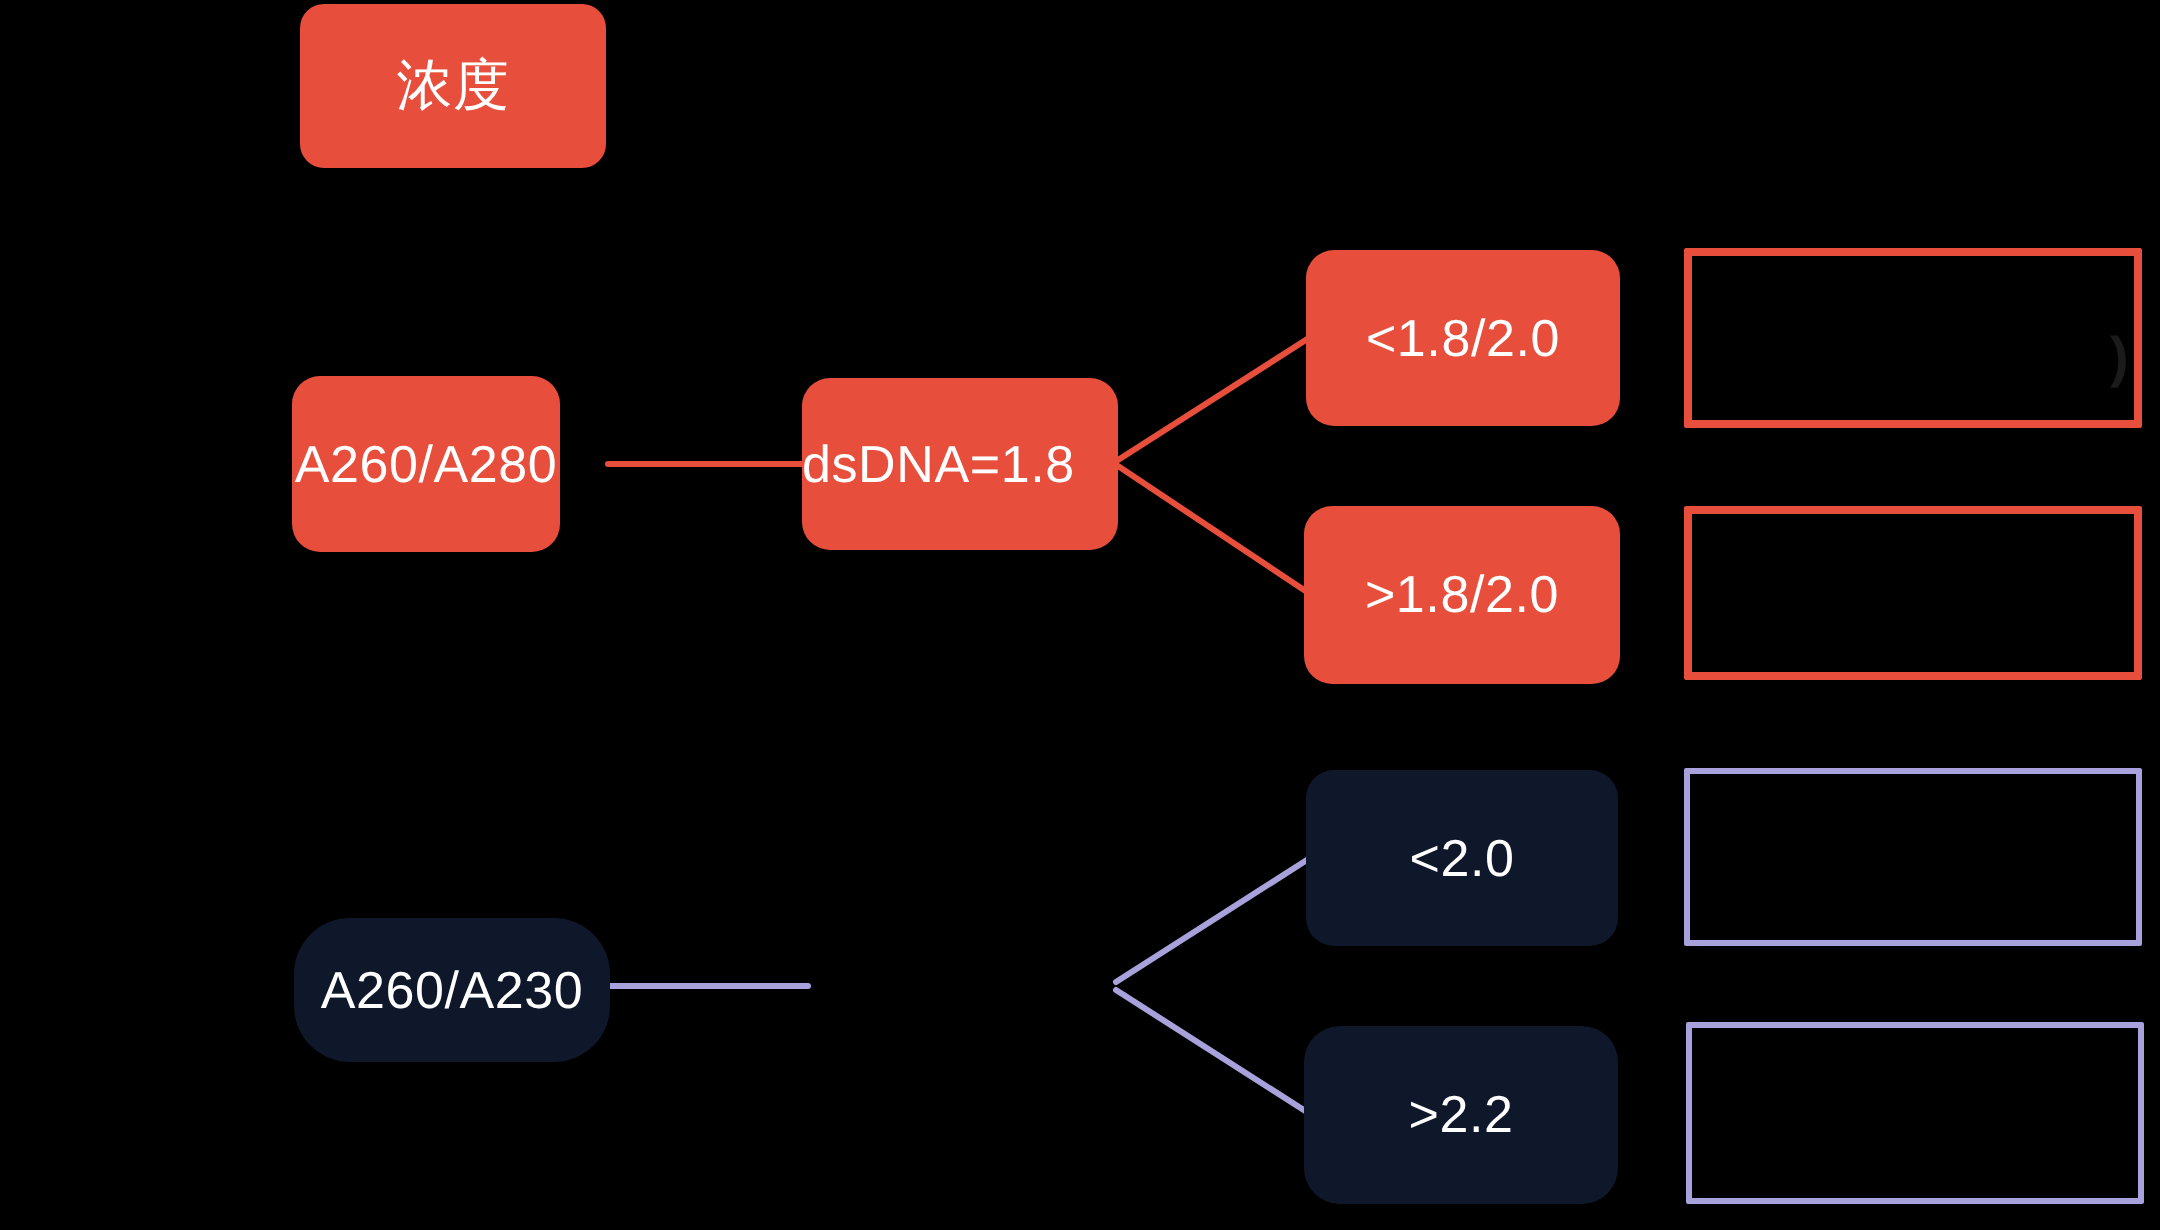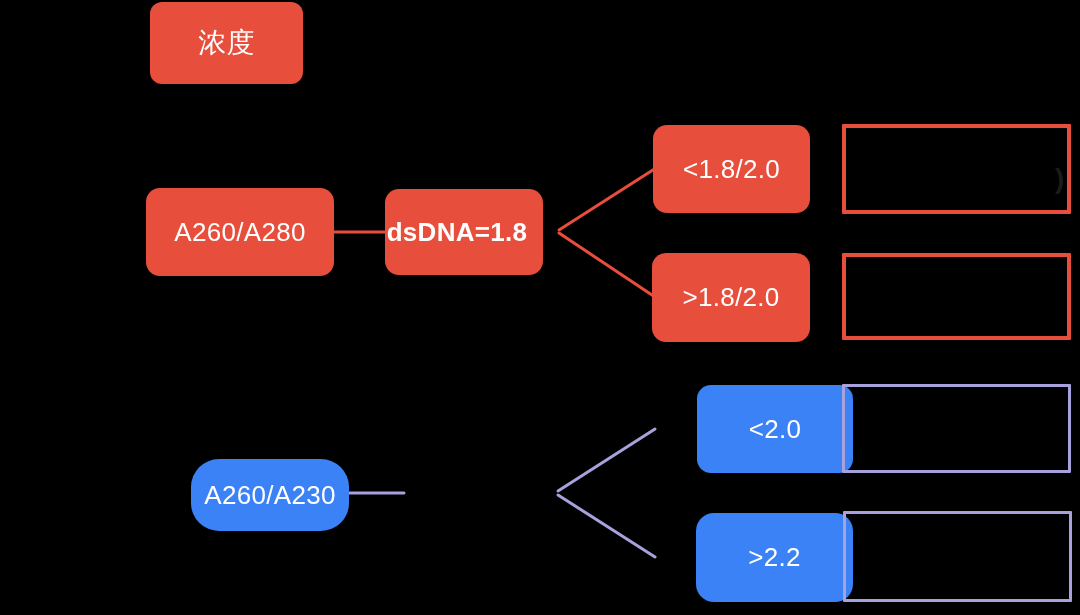--- a/index.html
+++ b/index.html
@@ -30,35 +30,35 @@
     align-items: center;
     justify-content: center;
     color: #ffffff;
     border-radius: 14px;
     font-size: 26px;
     letter-spacing: 0.3px;
     white-space: pre;
     text-align: right;
   }
   .node.red    { background: #E74E3C; }
-  .node.purple { background: #3b82f6; margin-left: 44px; }
+  .node.purple { background: #0f172a; }
   .outline-box {
     position: absolute;
     box-sizing: border-box;
     background: transparent;
     border-radius: 1px;
   }
   .outline-box.red    { border: 4px solid #E74E3C; }
   .outline-box.purple { border: 3px solid #A7A2DC; }
 
   
   #node-root       { left: 150px; top: 2px;   width: 153px; height: 82px; font-size: 28px; border-radius: 12px; font-weight: 500; }
-  #node-a280       { left: 146px; top: 188px; width: 188px; height: 88px; }
-  #node-dsdna      { left: 385px; top: 189px; width: 158px; height: 86px;
-                     justify-content: center; text-align: right; padding-right: 14px; line-height: 1.32; font-weight: bold; }
+  #node-a280       { left: 146px; top: 188px; width: 134px; height: 88px; }
+  #node-dsdna      { left: 401px; top: 189px; width: 158px; height: 86px;
+                     justify-content: flex-start; text-align: right; padding-right: 14px; line-height: 1.32; }
   #node-a280-low   { left: 653px; top: 125px; width: 157px; height: 88px; }
   #node-a280-high  { left: 652px; top: 253px; width: 158px; height: 89px; }
   #out-a280-low    { left: 842px; top: 124px; width: 229px; height: 90px; }
   #out-a280-high   { left: 842px; top: 253px; width: 229px; height: 87px; }
   #node-a230       { left: 147px; top: 459px; width: 158px; height: 72px; border-radius: 28px; }
   #node-2022       { left: 402px; top: 451px; width: 156px; height: 86px; }
   #node-a230-low   { left: 653px; top: 385px; width: 156px; height: 88px; }
   #node-a230-high  { left: 652px; top: 513px; width: 157px; height: 89px; border-radius: 18px; }
   #out-a230-low    { left: 842px; top: 384px; width: 229px; height: 89px; }
   #out-a230-high   { left: 843px; top: 511px; width: 229px; height: 91px; }

